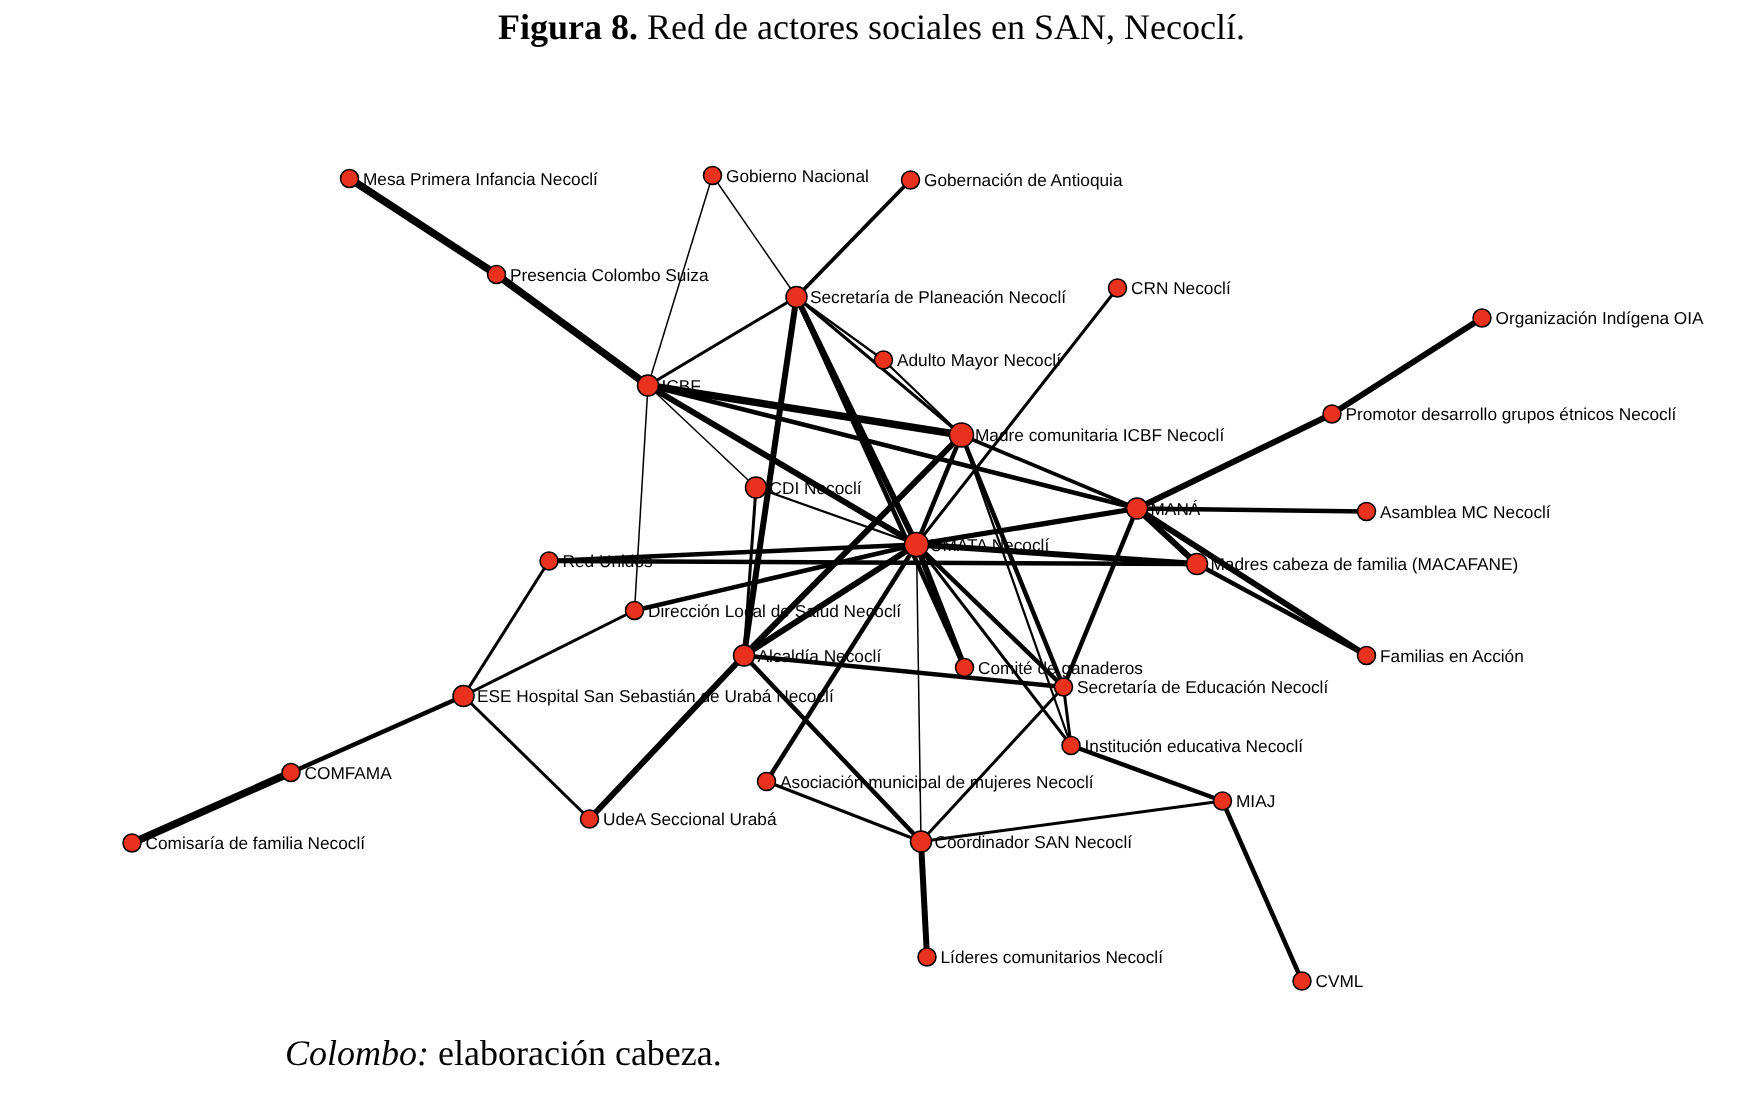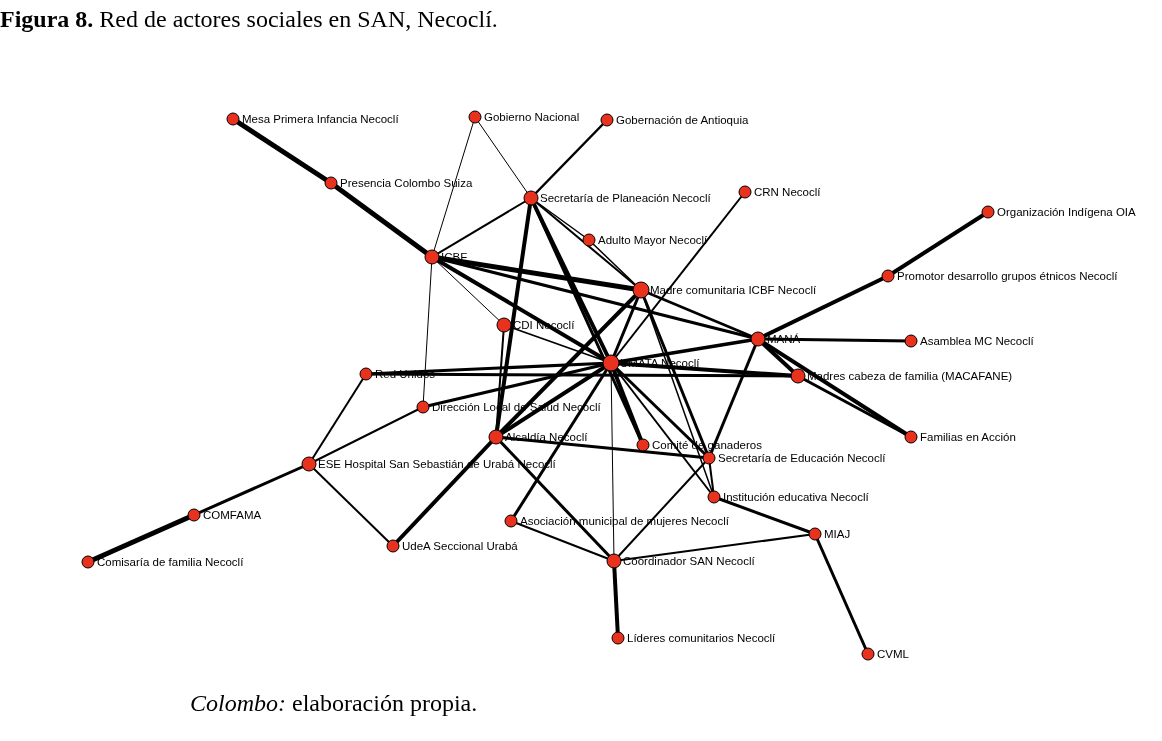--- a/index.html
+++ b/index.html
@@ -13,20 +13,21 @@
     font-family: "Liberation Serif", serif;
     color: #000000;
     position: relative;
     overflow: hidden;
   }
   #figure-title {
     position: absolute;
     top: 6px;
     left: 0;
     width: 1162px;
+    text-align: center;
     font-size: 24px;
     font-family: "Liberation Serif", serif;
   }
   #figure-title .title-label {
     font-weight: bold;
   }
   #figure-source {
     position: absolute;
     top: 690px;
     left: 190px;
@@ -188,14 +189,14 @@
         <text x="824" y="478" class="node-label">MIAJ</text>
         <text x="623" y="505" class="node-label">Coordinador SAN Necoclí</text>
         <text x="97" y="506" class="node-label">Comisaría de familia Necoclí</text>
         <text x="627" y="582" class="node-label">Líderes comunitarios Necoclí</text>
         <text x="877" y="598" class="node-label">CVML</text>
       </g>
   </svg>
 </div>
 
 <div id="figure-source">
-  <span class="source-label">Colombo:</span><span class="source-text"> elaboración propia.</span>
+  <span class="source-label">Colombo:</span><span class="source-text"> elaboración cabeza.</span>
 </div>
 
 </body></html>

